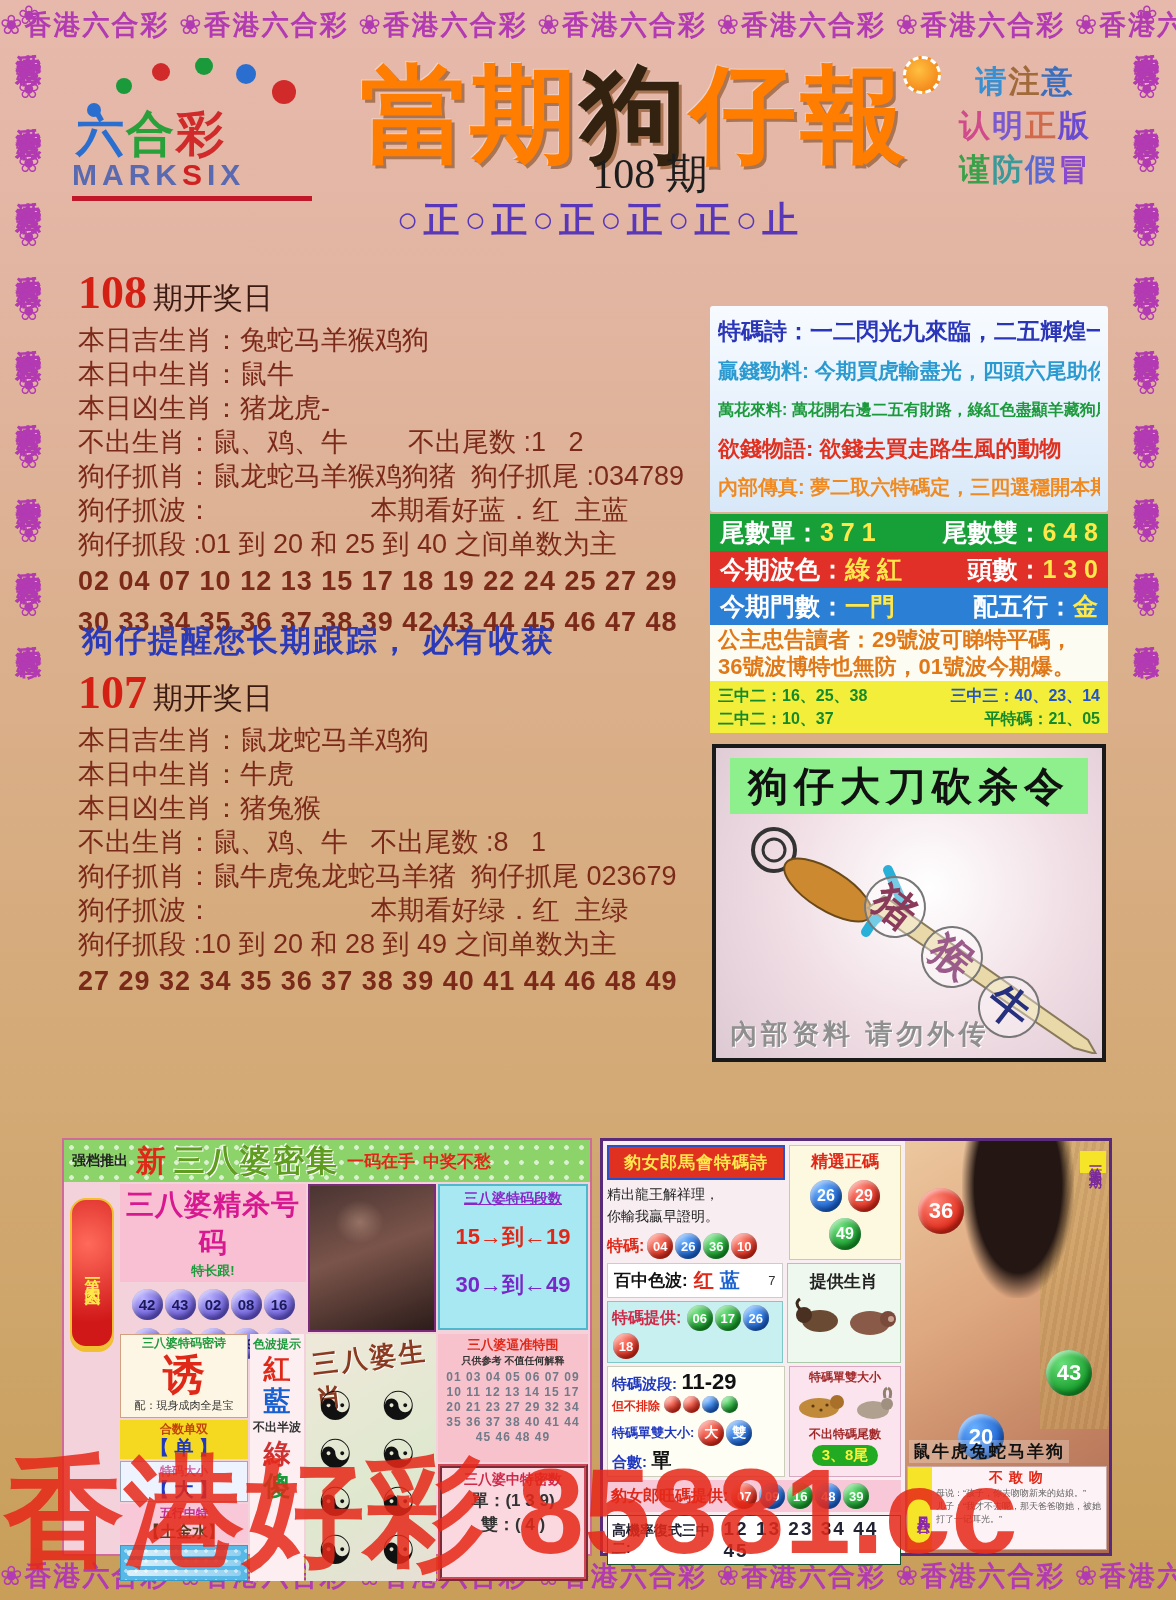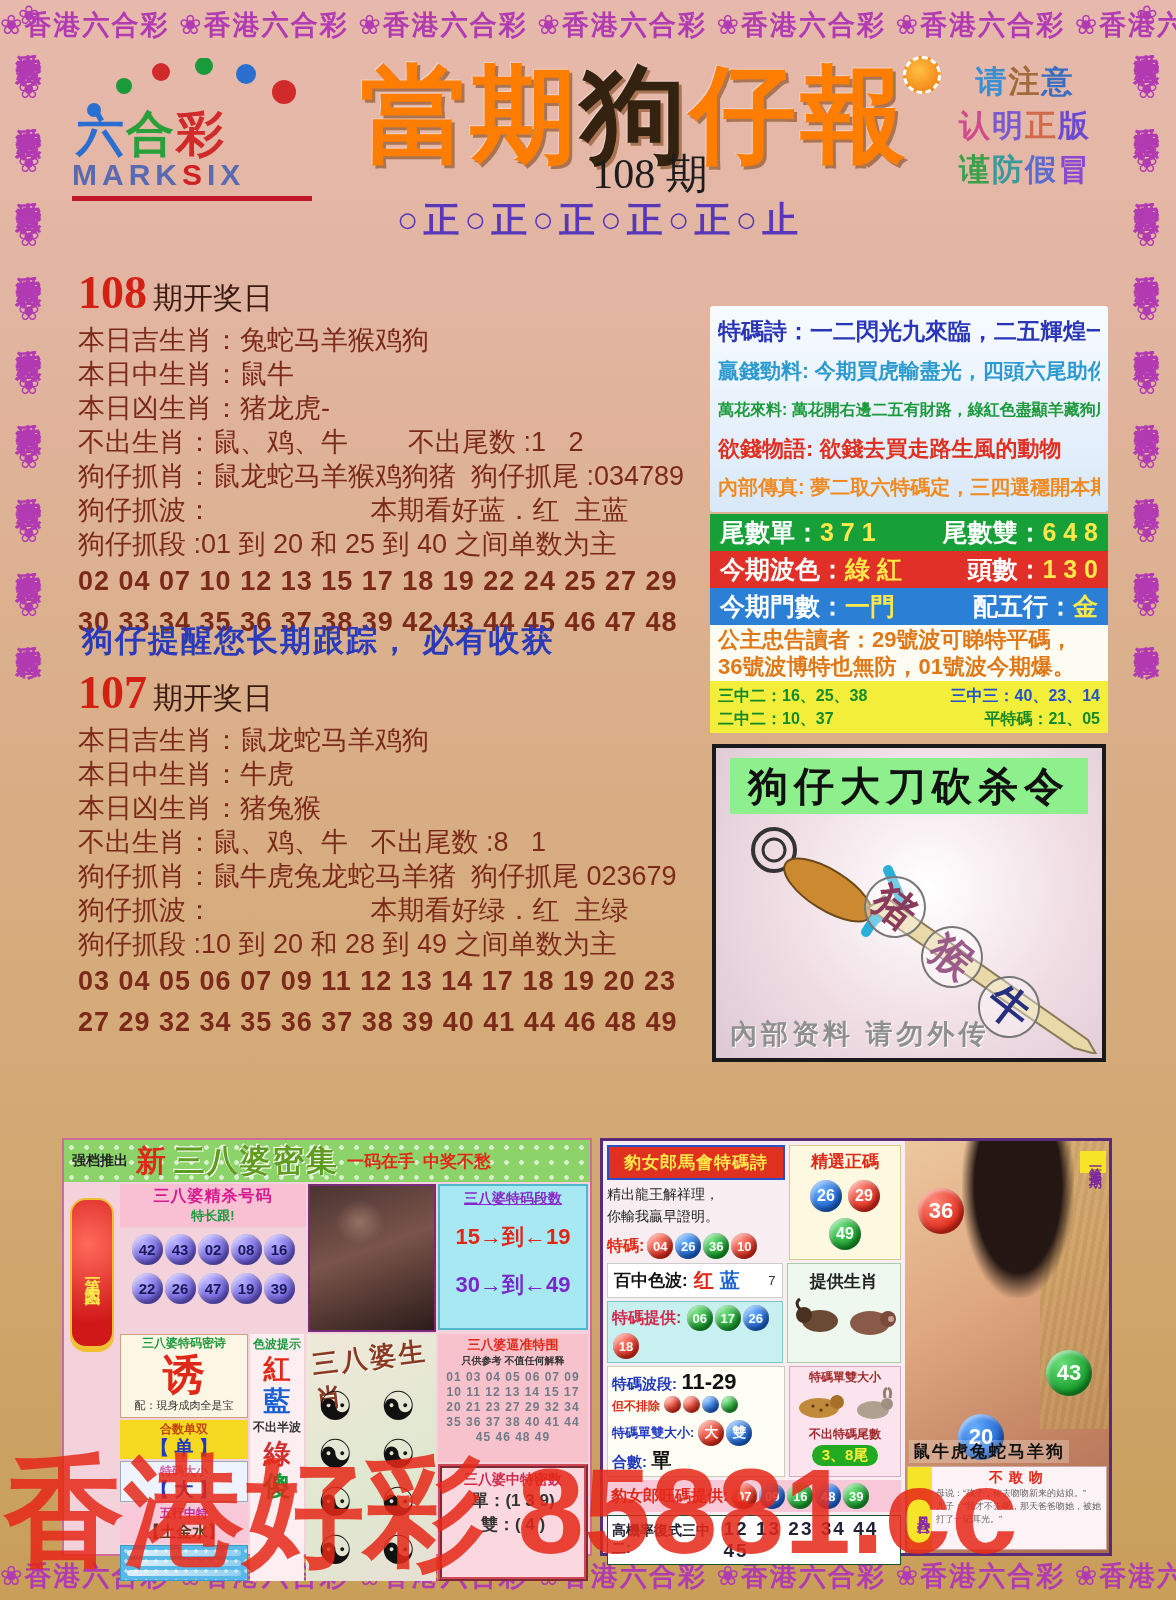--- a/index.html
+++ b/index.html
@@ -78,21 +78,21 @@
   .gbanner .big { font-size:31px; font-weight:bold; color:#5f9c20; text-shadow:1px 1px 0 #fff,-1px -1px 0 #fff; letter-spacing:2px; }
   .gbanner .r1,.gbanner .r2 { font-size:17px; font-weight:bold; color:#e02818; }
   .blmain { flex:1; display:flex; padding:2px; gap:2px; }
   .colA { width:60px; display:flex; align-items:flex-start; justify-content:center; padding-top:14px; }
   .lantern { width:44px; height:150px; background:radial-gradient(circle at 40% 30%,#ff6a5a,#d01818 75%); border:2px solid #f0c030; border-radius:16px; display:flex; align-items:center; justify-content:center;
     writing-mode:vertical-rl; text-orientation:upright; color:#ffe84a; font-size:16px; font-weight:bold; letter-spacing:3px; box-shadow:0 4px 0 #f0c030; }
   .colMid { flex:1; display:flex; flex-direction:column; }
   .rowTop { display:flex; gap:2px; height:148px; }
   .killcol { width:186px; display:flex; flex-direction:column; }
   .killhd { background:#f8c0d2; text-align:center; padding:2px 0; }
-  .killhd .t { color:#d81890; font-size:16px; font-weight:bold; letter-spacing:1px; }
+  .killhd .t { color:#d81890; font-size:28px; font-weight:bold; letter-spacing:1px; }
   .killhd .s { color:#1a9a3a; font-size:13px; font-weight:bold; }
   .kballs { display:flex; justify-content:center; margin-top:6px; }
   .photoL { width:128px; background:linear-gradient(160deg,#4a3432 0%,#7a544a 45%,#2c1c1a 100%); border:2px solid #7a2a7a; position:relative; }
   .photoL .shine { position:absolute; left:20%; top:10%; width:40%; height:30%; background:radial-gradient(#d8b09866,transparent 70%); }
   .colD { width:150px; display:flex; flex-direction:column; gap:2px; }
   .duanbox { height:146px; background:#a8e8f2; border:2px solid #50b8cc; text-align:center; padding-top:4px; }
   .duanbox .t { color:#8828c8; font-size:14px; font-weight:bold; text-decoration:underline; }
   .duanbox .l1 { color:#e02818; font-size:22px; font-weight:bold; margin-top:14px; }
   .duanbox .l2 { color:#7828c8; font-size:22px; font-weight:bold; margin-top:18px; }
   .zhunbox { height:128px; background:#f8c2cc; text-align:center; padding:2px 3px; }
@@ -234,21 +234,20 @@
 
   <div class="sec s107">
     <div class="hd"><b>107</b><span>期开奖日</span></div>
     <div class="ln">本日吉生肖：鼠龙蛇马羊鸡狗</div>
     <div class="ln">本日中生肖：牛虎</div>
     <div class="ln">本日凶生肖：猪兔猴</div>
     <div class="ln">不出生肖：鼠、鸡、牛   不出尾数 :8   1</div>
     <div class="ln">狗仔抓肖：鼠牛虎兔龙蛇马羊猪  狗仔抓尾 023679</div>
     <div class="ln">狗仔抓波：                     本期看好绿．红  主绿</div>
     <div class="ln">狗仔抓段 :10 到 20 和 28 到 49 之间单数为主</div>
-    <div class="nrow">03 04 05 06 07 09 11 12 13 14 17 18 19 20 23</div>
     <div class="nrow">27 29 32 34 35 36 37 38 39 40 41 44 46 48 49</div>
   </div>
 
   <div class="poembox">
     <div class="pline" style="color: rgb(42, 53, 184);"><span>特碼詩：</span><span>一二閃光九來臨，二五輝煌一相近</span></div>
     <div class="pline" style="color: rgb(42, 154, 208);"><span>贏錢勁料:</span> <span>今期買虎輸盡光，四頭六尾助你發。</span></div>
     <div class="pline" style="color: rgb(26, 154, 58);"><span>萬花來料:</span> <span>萬花開右邊二五有財路，綠紅色盡顯羊藏狗尾</span></div>
     <div class="pline" style="color: rgb(224, 48, 32);"><span>欲錢物語:</span> <span>欲錢去買走路生風的動物</span></div>
     <div class="pline" style="color: rgb(240, 138, 32);"><span>內部傳真:</span> <span>夢二取六特碼定，三四選穩開本期</span></div>
   </div>

